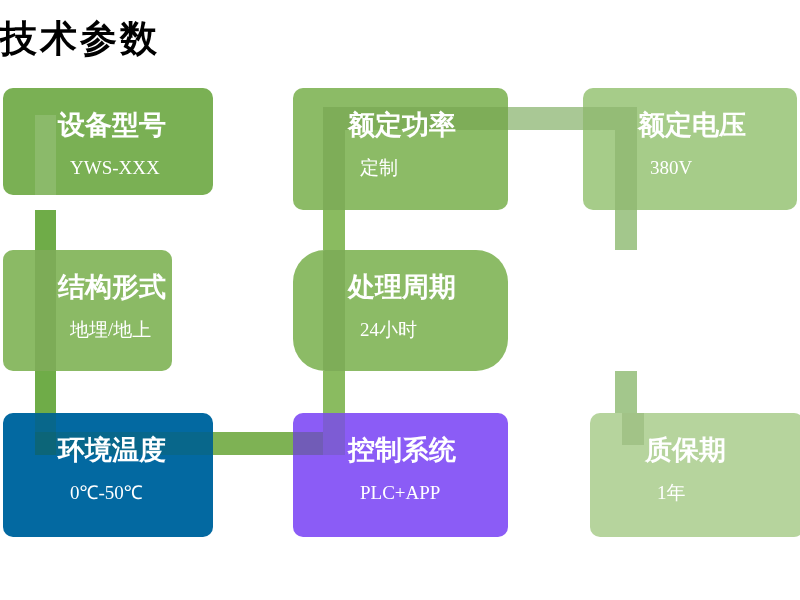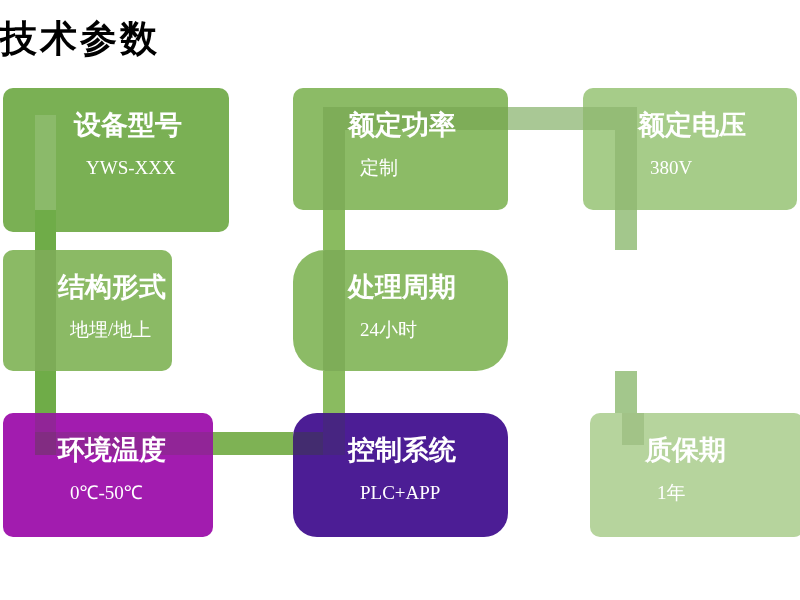--- a/index.html
+++ b/index.html
@@ -42,21 +42,21 @@
     line-height: 36px;
     color: #ffffff;
     white-space: nowrap;
   }
   .ov, .ov-light, .gapseg { position: absolute; }
   .ov       { background: rgba(40, 90, 10, 0.14); z-index: 2; }
   .ov-light { background: rgba(255, 255, 255, 0.13); z-index: 2; }
   .gapseg   { z-index: 1; }
 
   
-  .b0 { left:   3px; top:  88px; width: 210px; height: 144px; padding-left: 16px; }
+  .b0 { left:   3px; top:  88px; width: 210px; height: 107px; }
   .b1 { left: 293px; top:  88px; width: 215px; height: 122px; }
   .b2 { left: 583px; top:  88px; width: 214px; height: 122px; }
   .b3 { left:   3px; top: 250px; width: 169px; height: 121px; }
   .b4 { left: 293px; top: 250px; width: 215px; height: 121px; border-radius: 32px; }
   .b5 { left: 583px; top: 250px; width: 214px; height: 121px; }
   .b6 { left:   3px; top: 413px; width: 210px; height: 124px; }
   .b7 { left: 293px; top: 413px; width: 215px; height: 124px; }
   .b8 { left: 583px; top: 413px; width: 214px; height: 124px; margin-left: 7px; }
 </style>
 </head>
@@ -101,29 +101,29 @@
     <div class="box-value">地埋/地上</div>
   </div>
 
   <div class="box b4" style="background-color: rgb(140, 187, 102);">
     <div class="ov" style="left:30px; top:0; width:22px; height:121px;"></div>
     <div class="box-label">处理周期</div>
     <div class="box-value">24小时</div>
   </div>
 
 
-  <div class="box b6" style="background-color: #a21caf;">
+  <div class="box b6" style="background-color: #0369a1;">
     <div class="ov" style="left:32px; top:0; width:21px; height:42px;"></div>
     <div class="ov" style="left:53px; top:19px; width:157px; height:23px;"></div>
     <div class="ov" style="left:32px; top:19px; width:21px; height:23px;"></div>
     <div class="box-label">环境温度</div>
     <div class="box-value">0℃-50℃</div>
   </div>
 
-  <div class="box b7" style="background-color: #4c1d95; border-radius: 24px;">
+  <div class="box b7" style="background-color: #8b5cf6;">
     <div class="ov" style="left:0; top:19px; width:30px; height:23px;"></div>
     <div class="ov" style="left:0; top:19px; width:30px; height:23px;"></div>
     <div class="ov" style="left:30px; top:0; width:22px; height:42px;"></div>
     <div class="box-label">控制系统</div>
     <div class="box-value">PLC+APP</div>
   </div>
 
   <div class="box b8" style="background-color: rgb(182, 212, 157);">
     <div class="ov" style="left:32px; top:0; width:22px; height:32px;"></div>
     <div class="box-label">质保期</div>

